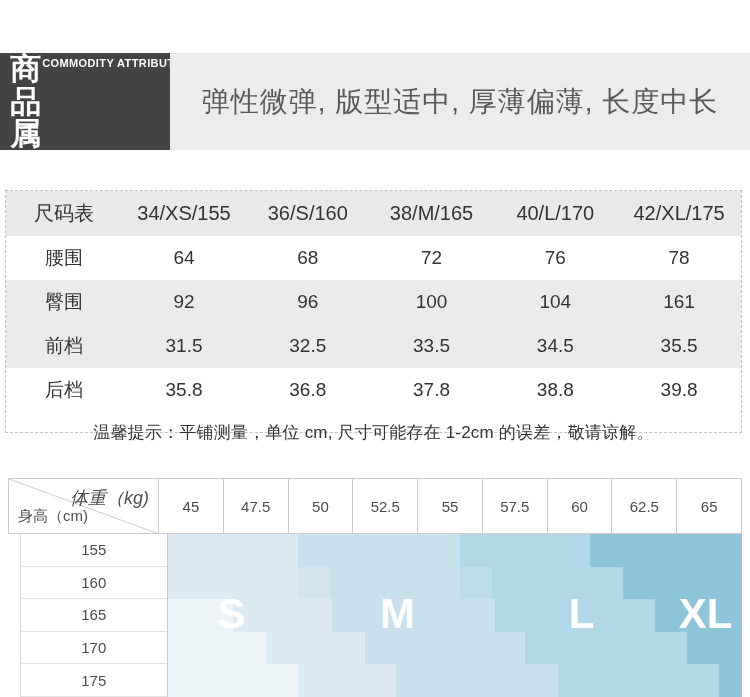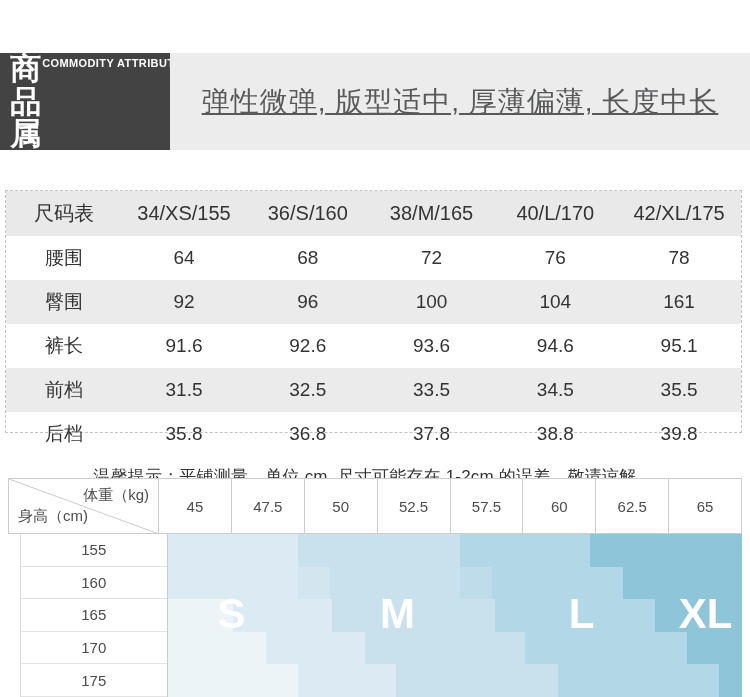--- a/index.html
+++ b/index.html
@@ -6,21 +6,21 @@
   .page{position:relative;width:750px;height:697px;background:#fff;overflow:hidden;
         font-family:"Liberation Sans","DejaVu Sans",sans-serif;}
 
   
   .attr{position:absolute;top:53px;left:0;width:750px;height:97px;display:flex;}
   .attr-box{width:170px;height:100%;background:#434343;color:#fff;display:flex;
             flex-direction:row;justify-content:center;padding-left:30px;box-sizing:border-box;}
   .attr-title{font-size:31px;font-weight:bold;line-height:1.05;letter-spacing:1px;}
   .attr-en{font-size:11px;font-weight:bold;letter-spacing:0.4px;margin-top:4px;white-space:nowrap;}
   .attr-band{flex:1;background:#ececec;display:flex;align-items:center;justify-content:center;}
-  .attr-sub{font-size:28px;color:#58595b;letter-spacing:1px;white-space:nowrap;text-decoration:underline;}
+  .attr-sub{font-size:28px;color:#58595b;letter-spacing:1px;white-space:nowrap;}
 
   
   .size-table-wrap{position:absolute;top:190px;left:5px;width:737px;height:243px;
                    border:1px dashed #c3c3c3;box-sizing:border-box;background:#fff;}
   table.size{width:100%;height:100%;border-collapse:collapse;table-layout:fixed;color:#333;}
   table.size th,table.size td{text-align:center;vertical-align:middle;padding:9px;font-weight:400;}
   tr.sthead{height:43px;background:#e9e9e9;}
   tr.sthead th{font-size:20px;color:#333;}
   th.st-title{font-size:22px;font-weight:700;}
   tr.strow{height:32px;}
@@ -28,21 +28,21 @@
   tr.strow td{font-size:19px;}
   tr.stnote{height:38px;}
   tr.stnote td{font-size:17px;color:#333;letter-spacing:0.2px;}
 
   
   .chart{position:absolute;top:478px;left:8px;width:734px;height:219px;box-sizing:border-box;}
   .chart-head{display:flex;height:56px;box-sizing:border-box;
               border-top:1px solid #ccc;border-bottom:1px solid #ccc;border-left:1px solid #ccc;}
   .corner{position:relative;width:150px;box-sizing:border-box;border-right:1px solid #ccc;background:#fff;}
   .corner svg{position:absolute;top:0;left:0;}
-  .wlabel{position:absolute;top:7px;right:9px;font-size:15px;color:#4d4d4d;}
+  .wlabel{position:absolute;top:7px;right:9px;font-size:18px;color:#4d4d4d;font-style:italic;}
   .hlabel{position:absolute;bottom:7px;left:9px;font-size:15px;color:#4d4d4d;}
   .wcell{flex:1;display:flex;align-items:center;justify-content:center;
          font-size:15px;color:#4d4d4d;border-right:1px solid #ccc;background:#fff;box-sizing:border-box;}
   .chart-body{display:flex;height:163px;padding-left:12px;}
   .height-col{width:150px;box-sizing:border-box;border-left:1px solid #ddd;border-right:1px solid #ccc;
               display:flex;flex-direction:column;}
   .hcell{flex:1;display:flex;align-items:center;justify-content:center;
          font-size:15px;color:#4d4d4d;border-bottom:1px solid #e3e3e3;box-sizing:border-box;background:#fff;}
   .zone-area{position:relative;width:584px;display:flex;flex-direction:column;}
   .zone-row{width:100%;flex:1;}
@@ -92,28 +92,20 @@
           <td>78</td>
         </tr>
         <tr class="strow alt">
           <td>臀围</td>
           <td>92</td>
           <td>96</td>
           <td>100</td>
           <td>104</td>
           <td>161</td>
         </tr>
-        <tr class="strow">
-          <td>裤长</td>
-          <td>91.6</td>
-          <td>92.6</td>
-          <td>93.6</td>
-          <td>94.6</td>
-          <td>95.1</td>
-        </tr>
         <tr class="strow alt">
           <td>前档</td>
           <td>31.5</td>
           <td>32.5</td>
           <td>33.5</td>
           <td>34.5</td>
           <td>35.5</td>
         </tr>
         <tr class="strow">
           <td>后档</td>
@@ -136,20 +128,21 @@
         <svg width="150" height="55">
           <line x1="0" y1="0" x2="150" y2="55" stroke="#ccc" stroke-width="1"></line>
         </svg>
         <span class="wlabel">体重（kg)</span>
         <span class="hlabel">身高（cm)</span>
       </div>
       <div class="wcell">45</div>
       <div class="wcell">47.5</div>
       <div class="wcell">50</div>
       <div class="wcell">52.5</div>
+      <div class="wcell">55</div>
       <div class="wcell">57.5</div>
       <div class="wcell">60</div>
       <div class="wcell">62.5</div>
       <div class="wcell">65</div>
     </div>
     <div class="chart-body">
       <div class="height-col">
         <div class="hcell">155</div>
         <div class="hcell">160</div>
         <div class="hcell">165</div>

